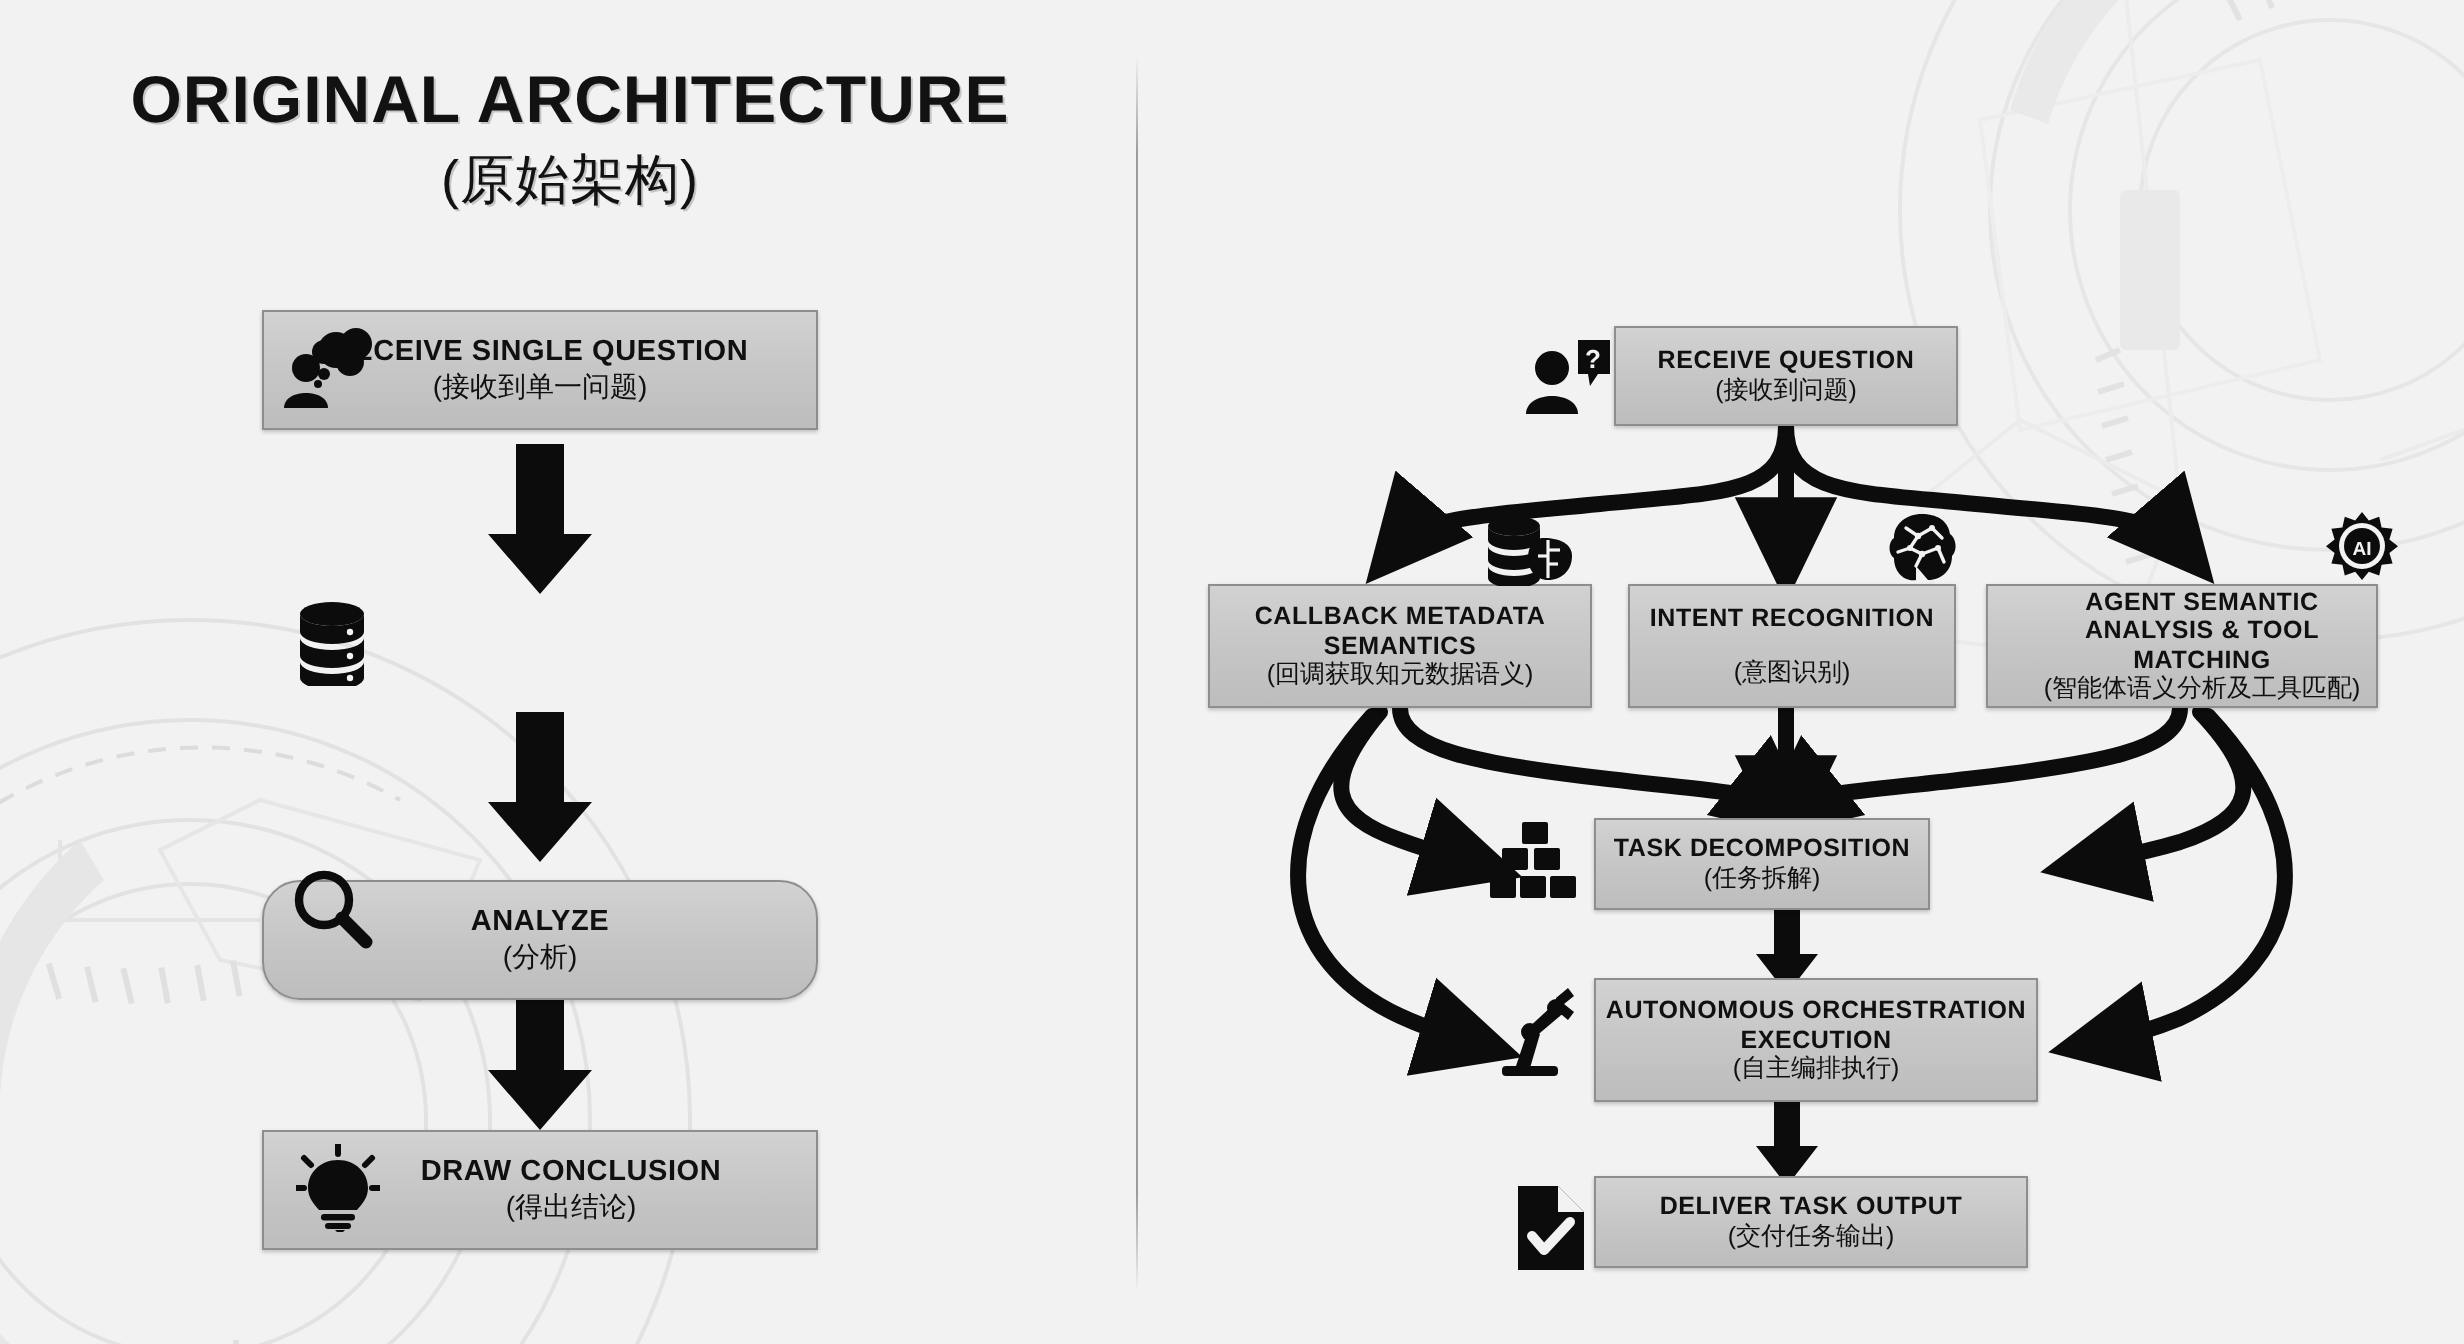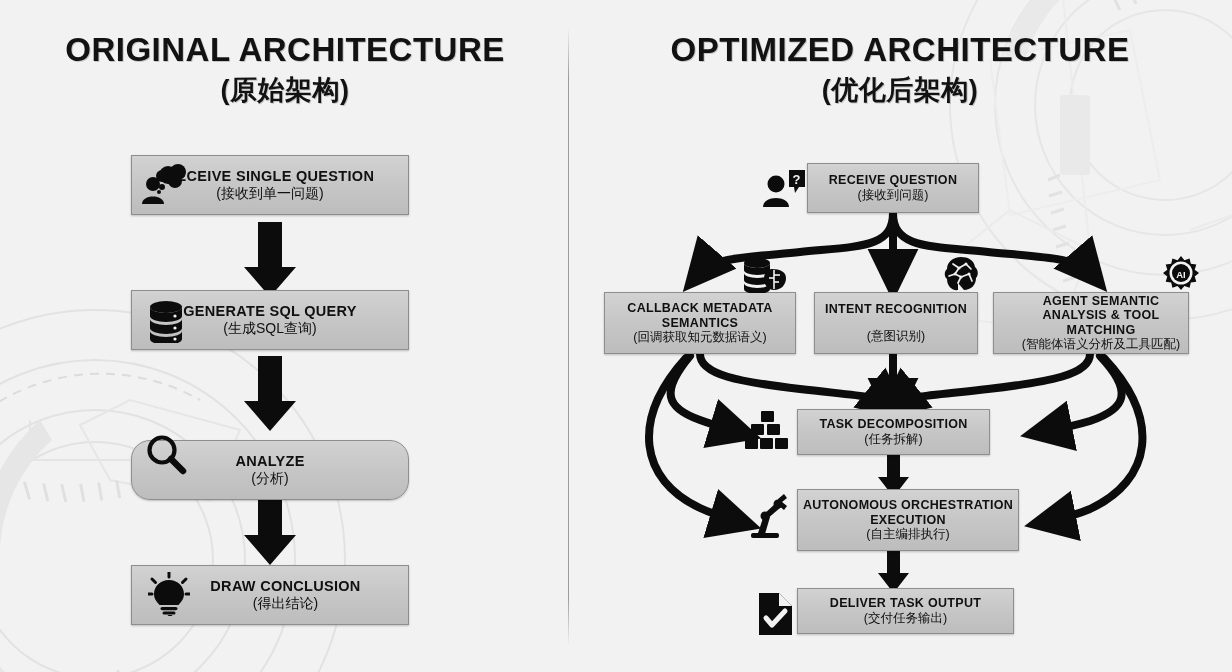--- a/index.html
+++ b/index.html
@@ -24,21 +24,21 @@
   
   .col-title {
     position:absolute; text-align:center; z-index:3;
     color:#121212; letter-spacing:.5px;
   }
   .col-title .t-en {
     font-weight:bold; font-size:33px; line-height:40px;
     text-shadow: 1px 1px 0 rgba(0,0,0,.18);
   }
   .col-title .t-zh {
-    font-weight:bold; font-size:27px; line-height:36px; margin-top:2px;
+    font-weight:normal; font-size:27px; line-height:36px; margin-top:2px;
     text-shadow: 1px 1px 0 rgba(0,0,0,.18);
   }
   #title-left  { left:30px;  top:30px; width:510px; }
   #title-right { left:600px; top:30px; width:600px; }
 
   
   .node {
     position:absolute; z-index:4;
     background: linear-gradient(to bottom, #d2d2d2 0%, #c6c6c6 50%, #bdbdbd 100%);
     border:1px solid #8e8e8e;
@@ -113,24 +113,20 @@
       <path d="M1190 230 L1232 215"></path>
     </g>
   </svg>
 
   <div id="divider"></div>
 
   <div class="col-title" id="title-left">
     <div class="t-en">ORIGINAL ARCHITECTURE</div>
     <div class="t-zh">(原始架构)</div>
   </div>
-  <div class="col-title" id="title-right">
-    <div class="t-en">OPTIMIZED ARCHITECTURE</div>
-    <div class="t-zh">(优化后架构)</div>
-  </div>
 
   <svg id="arrows" viewBox="0 0 1232 672">
     <defs>
       <marker id="ah" markerWidth="7" markerHeight="7" refX="3.3" refY="3.5" orient="auto">
         <path d="M0,0.3 L6.6,3.5 L0,6.7 z" fill="#0c0c0c"></path>
       </marker>
     </defs>
 
     <g fill="#0c0c0c">
       <path d="M258 222 h24 v45 h14 l-26 30 l-26 -30 h14 z"></path>
@@ -159,24 +155,20 @@
 
     <g fill="#0c0c0c">
       <path d="M887 455 h13 v22 h9 l-15.5 20 l-15.5 -20 h9 z"></path>
       <path d="M887 551 h13 v22 h9 l-15.5 20 l-15.5 -20 h9 z"></path>
     </g>
   </svg>
 
   <div class="node left" style="top:155px;">
     <div class="en">RECEIVE SINGLE QUESTION</div>
     <div class="zh">(接收到单一问题)</div>
-  </div>
-  <div class="node left" style="top:290px;">
-    <div class="en">GENERATE SQL QUERY</div>
-    <div class="zh">(生成SQL查询)</div>
   </div>
   <div class="node left" style="top:440px;border-radius:19px;">
     <div class="en">ANALYZE</div>
     <div class="zh">(分析)</div>
   </div>
   <div class="node left" style="top:565px;padding-left:31px;">
     <div class="en">DRAW CONCLUSION</div>
     <div class="zh">(得出结论)</div>
   </div>
 
@@ -238,21 +230,21 @@
   </div>
   <div class="node right r-mid" style="left:814px; top:292px; width:164px;gap:12px;">
     <div class="en">INTENT RECOGNITION</div>
     <div class="zh">(意图识别)</div>
   </div>
   <div class="node right r-mid" style="left:993px; top:292px; width:196px;padding-left:20px;">
     <div class="en">AGENT SEMANTIC ANALYSIS &amp; TOOL MATCHING</div>
     <div class="zh">(智能体语义分析及工具匹配)</div>
   </div>
 
-  <div class="node right r-low" style="left:797px; top:409px; width:193px;">
+  <div class="node right r-low" style="left:797px; top:409px; width:168px;">
     <div class="en">TASK DECOMPOSITION</div>
     <div class="zh">(任务拆解)</div>
   </div>
   <div class="node right" style="left:797px; top:489px; width:222px; height:62px;">
     <div class="en">AUTONOMOUS ORCHESTRATION EXECUTION</div>
     <div class="zh">(自主编排执行)</div>
   </div>
   <div class="node right r-low" style="left:797px; top:588px; width:217px;">
     <div class="en">DELIVER TASK OUTPUT</div>
     <div class="zh">(交付任务输出)</div>

